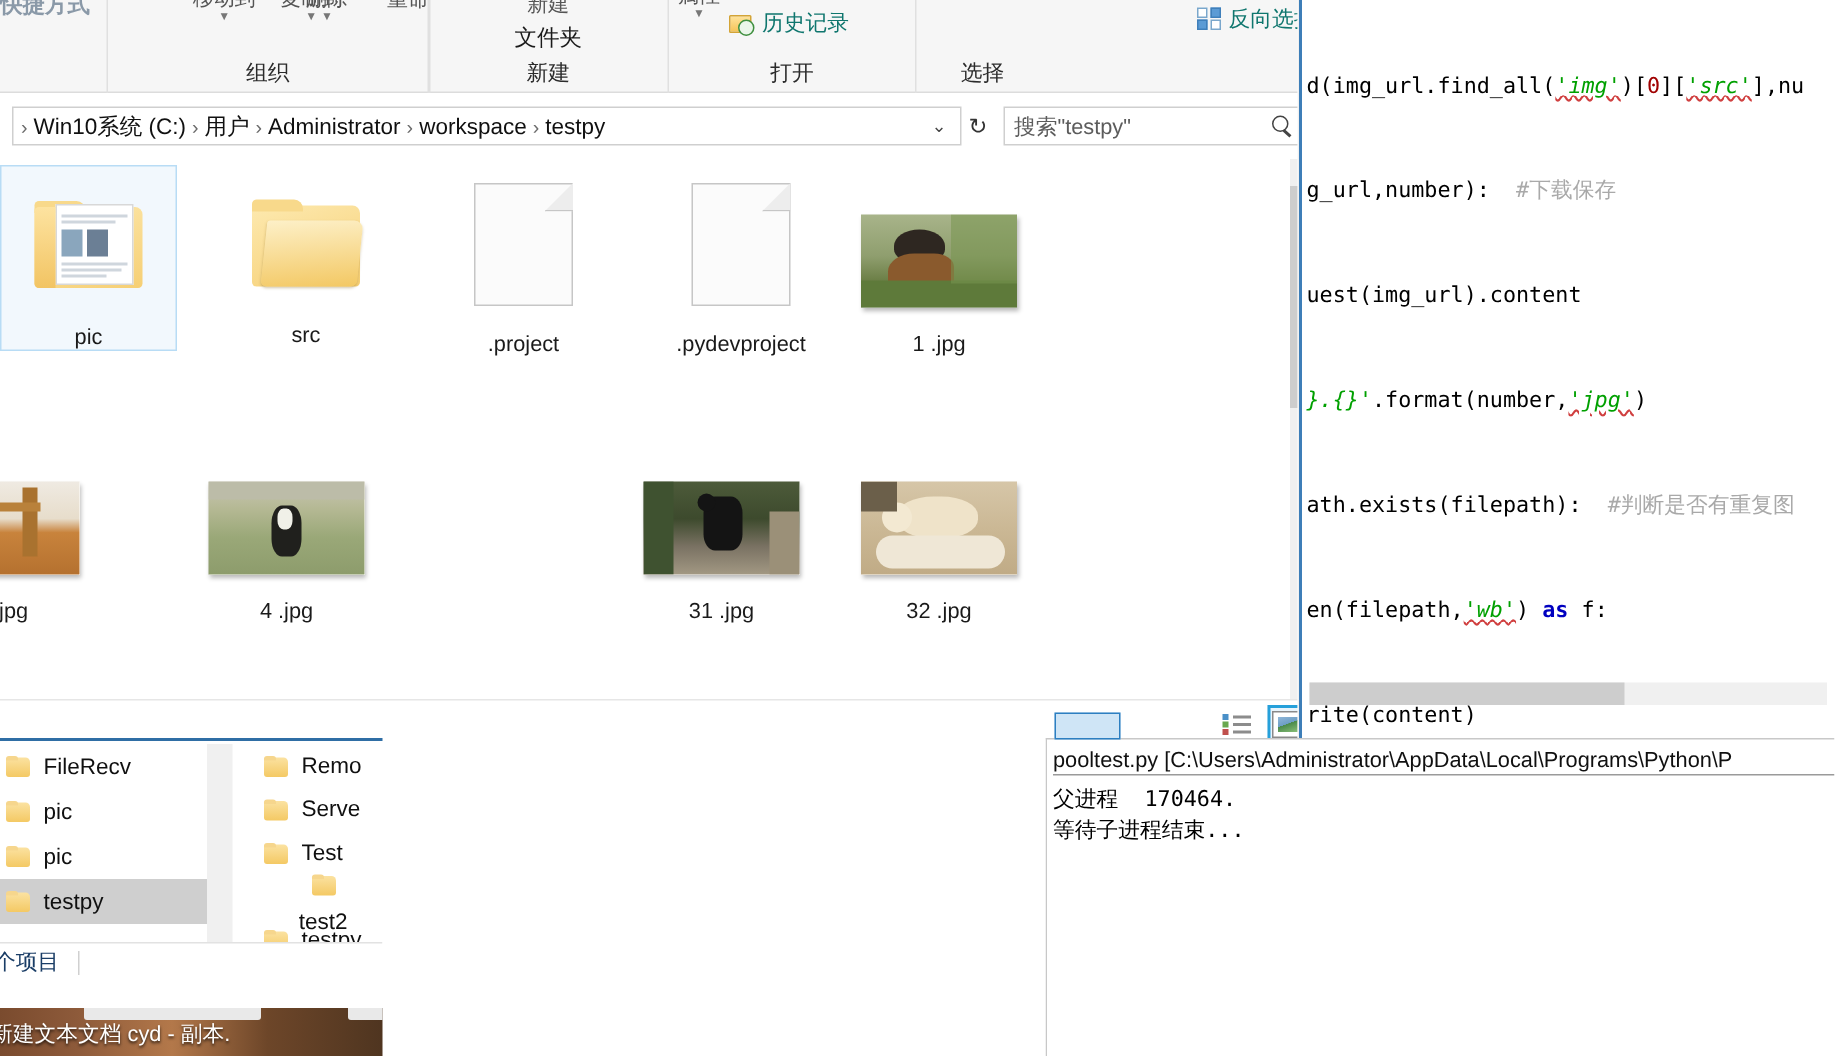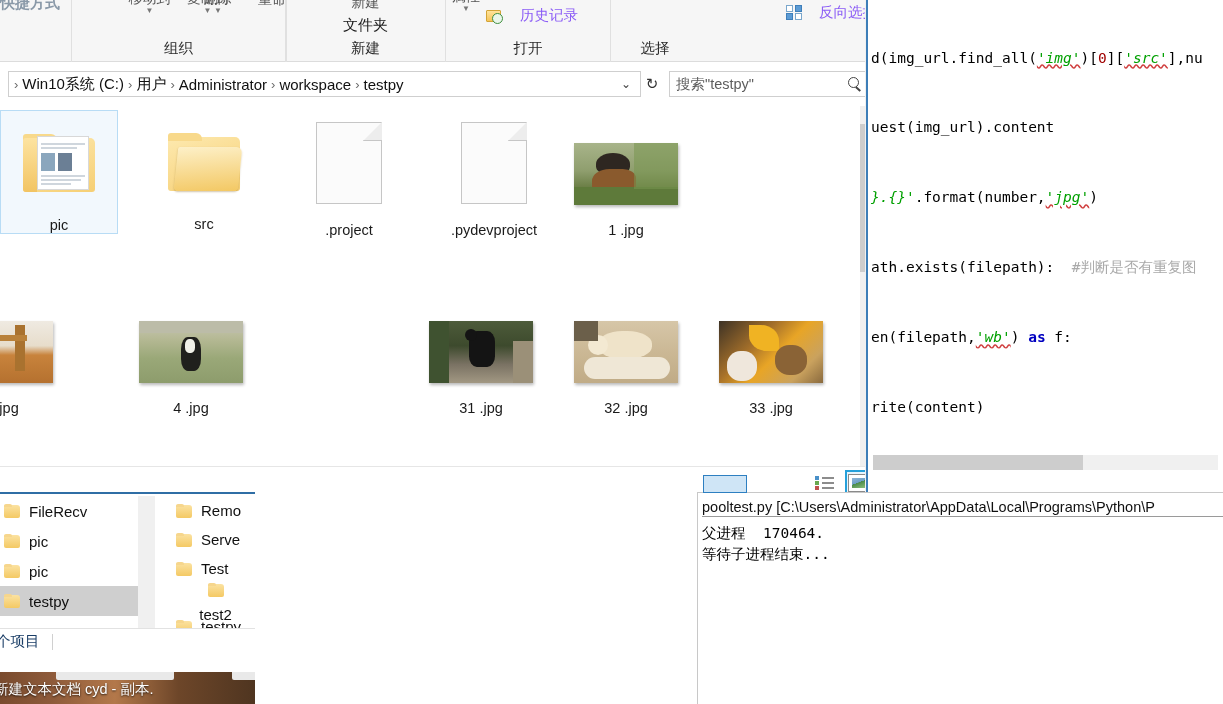--- a/index.html
+++ b/index.html
@@ -37,22 +37,22 @@
   .rb-label {
     position: absolute; bottom: 4px; left: 0; right: 0;
     text-align: center; font-size: 14.5px; color: #2b2b2b;
   }
   .rb-btn {
     display: flex; flex-direction: column; align-items: center;
     font-size: 14px; color: #555; line-height: 15px; white-space: nowrap;
   }
   .rb-btn .caret { font-size: 8px; color: #777; line-height: 8px; margin-top:1px;}
   .rb-inline {
-    display: flex; align-items: center; gap: 16px;
-    font-size: 14.5px; color: #8b5cf6; white-space: nowrap;
+    display: flex; align-items: center; gap: 4px;
+    font-size: 14.5px; color: #0f766e; white-space: nowrap;
   }
   .clip-top { overflow: hidden; }
 
   .ico-hist {
     width: 18px; height: 16px; position: relative; flex: none;
   }
   .ico-hist .f {
     position: absolute; left:0; top:2px; width:15px; height:12px;
     background: linear-gradient(#ffe39a,#f5c459); border:1px solid #d3a436; border-radius:1px;
   }
@@ -555,30 +555,20 @@
           <div class="photo" style="background:linear-gradient(180deg,#d6c6a8 0%,#cbb895 50%,#c0ab86 100%);">
             <div class="l" style="left:24px;top:10px;width:54px;height:28px;background:#efe3c9;border-radius:45%;"></div>
             <div class="l" style="left:14px;top:14px;width:20px;height:20px;background:#f3e9d2;border-radius:50%;"></div>
             <div class="l" style="left:10px;top:36px;width:86px;height:22px;background:#efe7d6;border-radius:18px;"></div>
             <div class="l" style="left:0;top:0;width:24px;height:20px;background:#6b5f4a;"></div>
           </div>
         </div>
         <div class="fname">32 .jpg</div>
       </div>
 
-      <div class="fitem" style="left:712px; top:200px;">
-        <div class="fthumb" style="height:92px;">
-          <div class="photo" style="background:linear-gradient(135deg,#3d3225 0%,#a5702a 35%,#e8a526 55%,#caa25e 80%,#8a6a3e 100%);">
-            <div class="l" style="left:30px;top:4px;width:30px;height:26px;background:#f0b323;border-radius:0 60% 0 60%;"></div>
-            <div class="l" style="left:56px;top:24px;width:32px;height:30px;background:#8a6336;border-radius:45%;"></div>
-            <div class="l" style="left:8px;top:30px;width:30px;height:30px;background:#efe7dc;border-radius:45%;"></div>
-          </div>
-        </div>
-        <div class="fname">33 .jpg</div>
-      </div>
 
       <div class="vscroll">
         <div class="arrow up">⌃</div>
         <div class="thumbbar"></div>
         <div class="arrow dn">⌄</div>
       </div>
     </div>
 
     <div class="statusbar">
       <div class="viewbtns">
@@ -600,20 +590,21 @@
       </div>
     </div>
   </div>
 
   <div id="editor">
     <div class="leftgrey"></div>
     <div class="gutterline"></div>
 
     <div class="codewrap">
       <div class="cline">d(img_url.find_all(<span class="strU">'img'</span>)[<span class="num">0</span>][<span class="strU">'src'</span>],nu</div>
+      <div class="cline">g_url,number):  <span class="cmt">#下载保存</span></div>
       <div class="cline">uest(img_url).content</div>
       <div class="cline"><span class="str">}.{}'</span>.format(number,<span class="strU">'jpg'</span>)</div>
       <div class="cline">ath.exists(filepath):  <span class="cmt">#判断是否有重复图</span></div>
       <div class="cline">en(filepath,<span class="strU">'wb'</span>) <span class="k">as</span> f:</div>
       <div class="cline">rite(content)</div>
       
       
       
       
       

